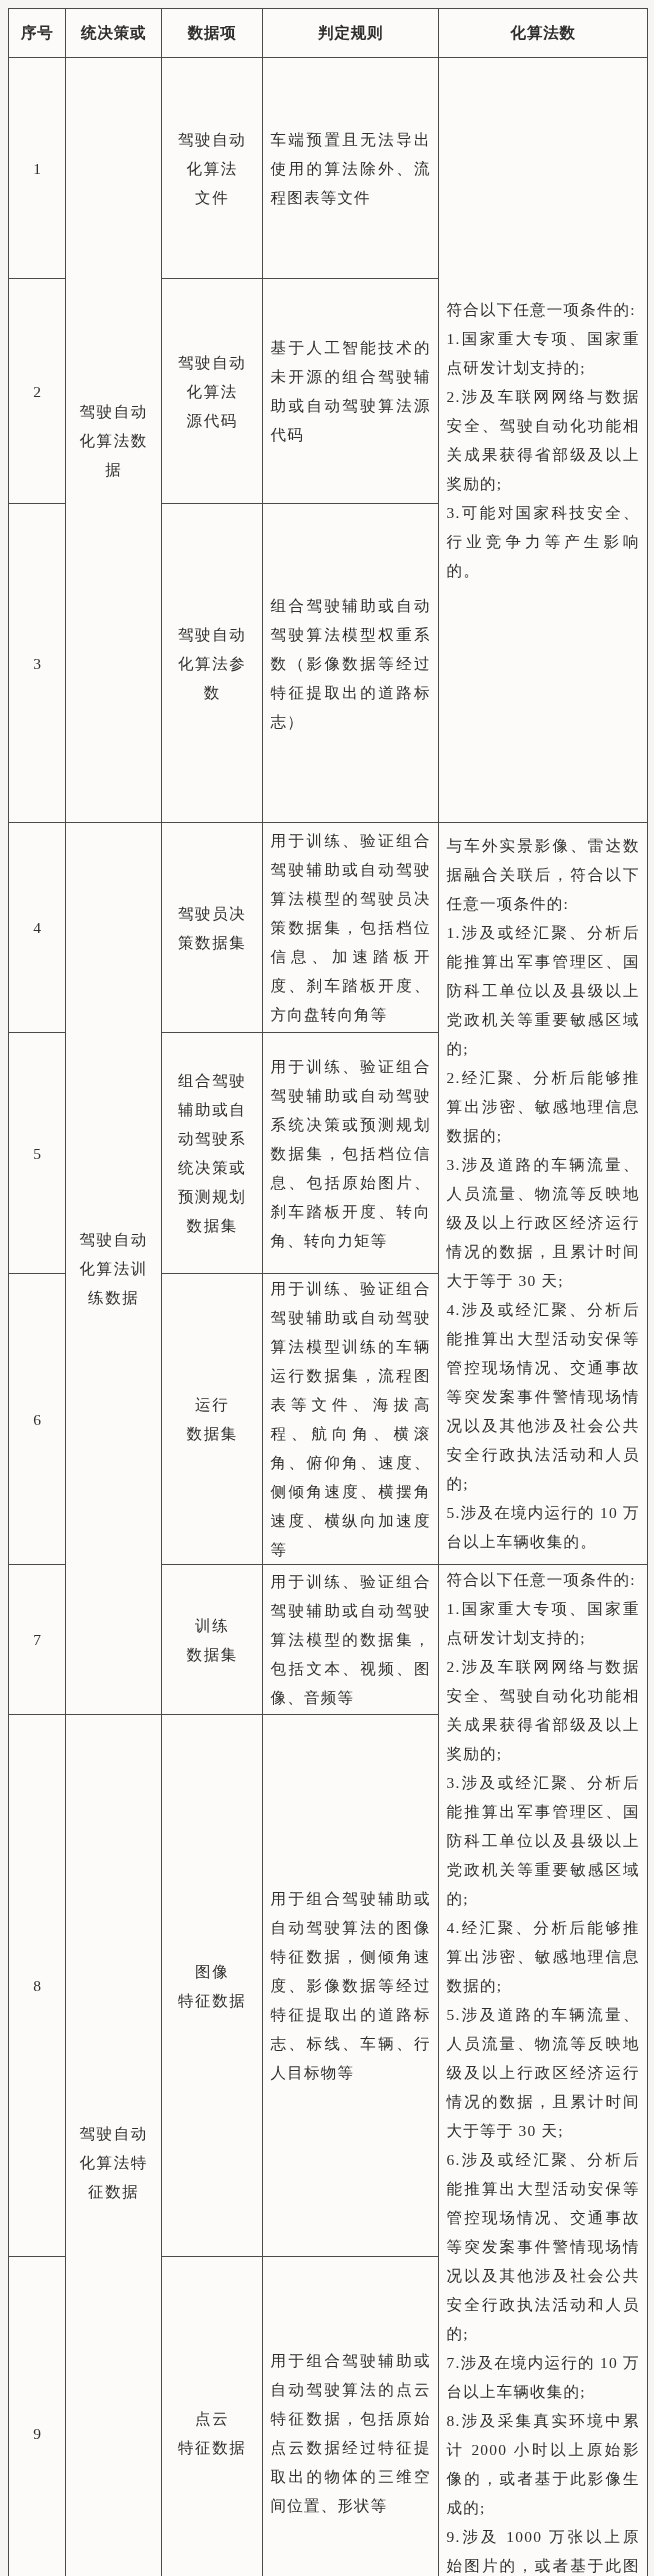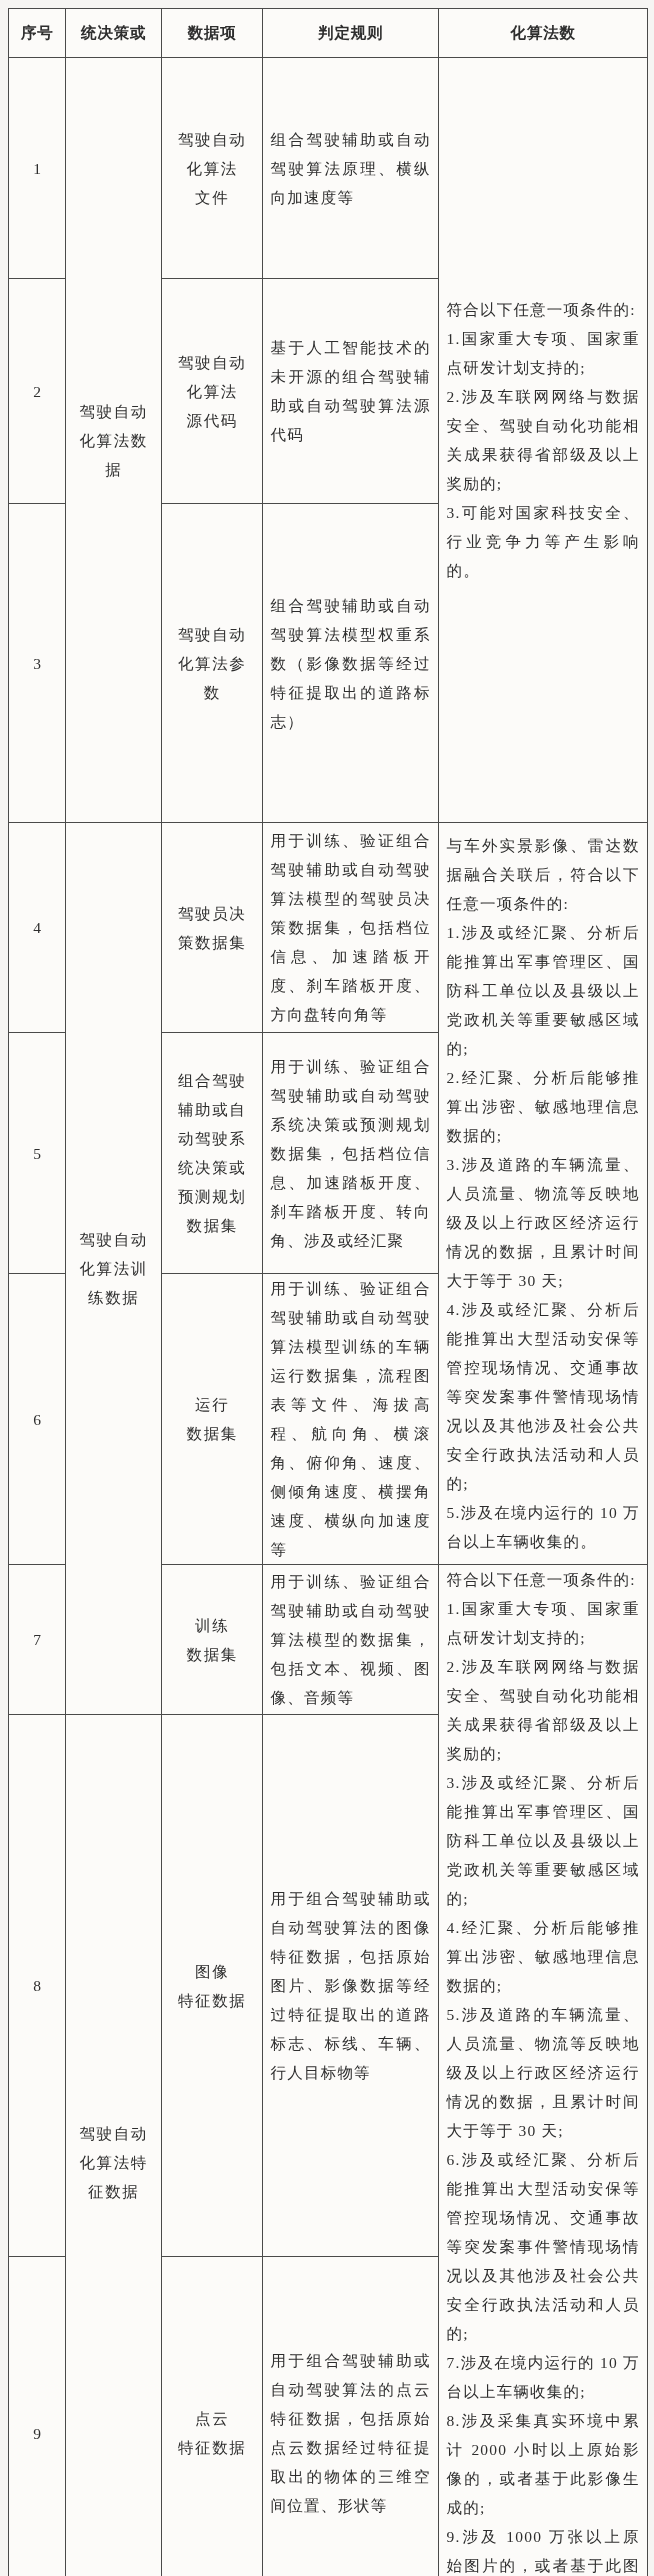--- a/index.html
+++ b/index.html
@@ -81,21 +81,21 @@
     </thead>
     <tbody>
       <tr class="r1">
         <td class="no">1</td>
         <td class="cat" rowspan="3">驾驶自动
 化算法数
 据</td>
         <td class="item">驾驶自动
 化算法
 文件</td>
-        <td class="desc">组合驾驶辅助或自动驾驶算法原理、横纵向加速度等</td>
+        <td class="desc">车端预置且无法导出使用的算法除外、流程图表等文件</td>
         <td class="rule" rowspan="3">符合以下任意一项条件的:
 1.国家重大专项、国家重点研发计划支持的;
 2.涉及车联网网络与数据安全、驾驶自动化功能相关成果获得省部级及以上奖励的;
 3.可能对国家科技安全、行业竞争力等产生影响的。</td>
       </tr>
       <tr class="r2">
         <td class="no">2</td>
         <td class="item">驾驶自动
 化算法
 源代码</td>
@@ -124,21 +124,21 @@
 5.涉及在境内运行的 10 万台以上车辆收集的。</td>
       </tr>
       <tr class="r5">
         <td class="no">5</td>
         <td class="item">组合驾驶
 辅助或自
 动驾驶系
 统决策或
 预测规划
 数据集</td>
-        <td class="desc">用于训练、验证组合驾驶辅助或自动驾驶系统决策或预测规划数据集，包括档位信息、加速踏板开度、刹车踏板开度、转向角、涉及或经汇聚</td>
+        <td class="desc">用于训练、验证组合驾驶辅助或自动驾驶系统决策或预测规划数据集，包括档位信息、包括原始图片、刹车踏板开度、转向角、转向力矩等</td>
       </tr>
       <tr class="r6">
         <td class="no">6</td>
         <td class="item">运行
 数据集</td>
         <td class="desc">用于训练、验证组合驾驶辅助或自动驾驶算法模型训练的车辆运行数据集，流程图表等文件、海拔高程、航向角、横滚角、俯仰角、速度、侧倾角速度、横摆角速度、横纵向加速度等</td>
       </tr>
       <tr class="r7">
         <td class="no">7</td>
         <td class="item">训练
@@ -155,21 +155,21 @@
 8.涉及采集真实环境中累计 2000 小时以上原始影像的，或者基于此影像生成的;
 9.涉及 1000 万张以上原始图片的，或者基于此图片生成的。</td>
       </tr>
       <tr class="r8">
         <td class="no">8</td>
         <td class="cat" rowspan="2">驾驶自动
 化算法特
 征数据</td>
         <td class="item">图像
 特征数据</td>
-        <td class="desc">用于组合驾驶辅助或自动驾驶算法的图像特征数据，包括原始图片、影像数据等经过特征提取出的道路标志、标线、车辆、行人目标物等</td>
+        <td class="desc">用于组合驾驶辅助或自动驾驶算法的图像特征数据，侧倾角速度、影像数据等经过特征提取出的道路标志、标线、车辆、行人目标物等</td>
       </tr>
       <tr class="r9">
         <td class="no">9</td>
         <td class="item">点云
 特征数据</td>
         <td class="desc">用于组合驾驶辅助或自动驾驶算法的点云特征数据，包括原始点云数据经过特征提取出的物体的三维空间位置、形状等</td>
       </tr>
     </tbody>
   </table>
 </div>

